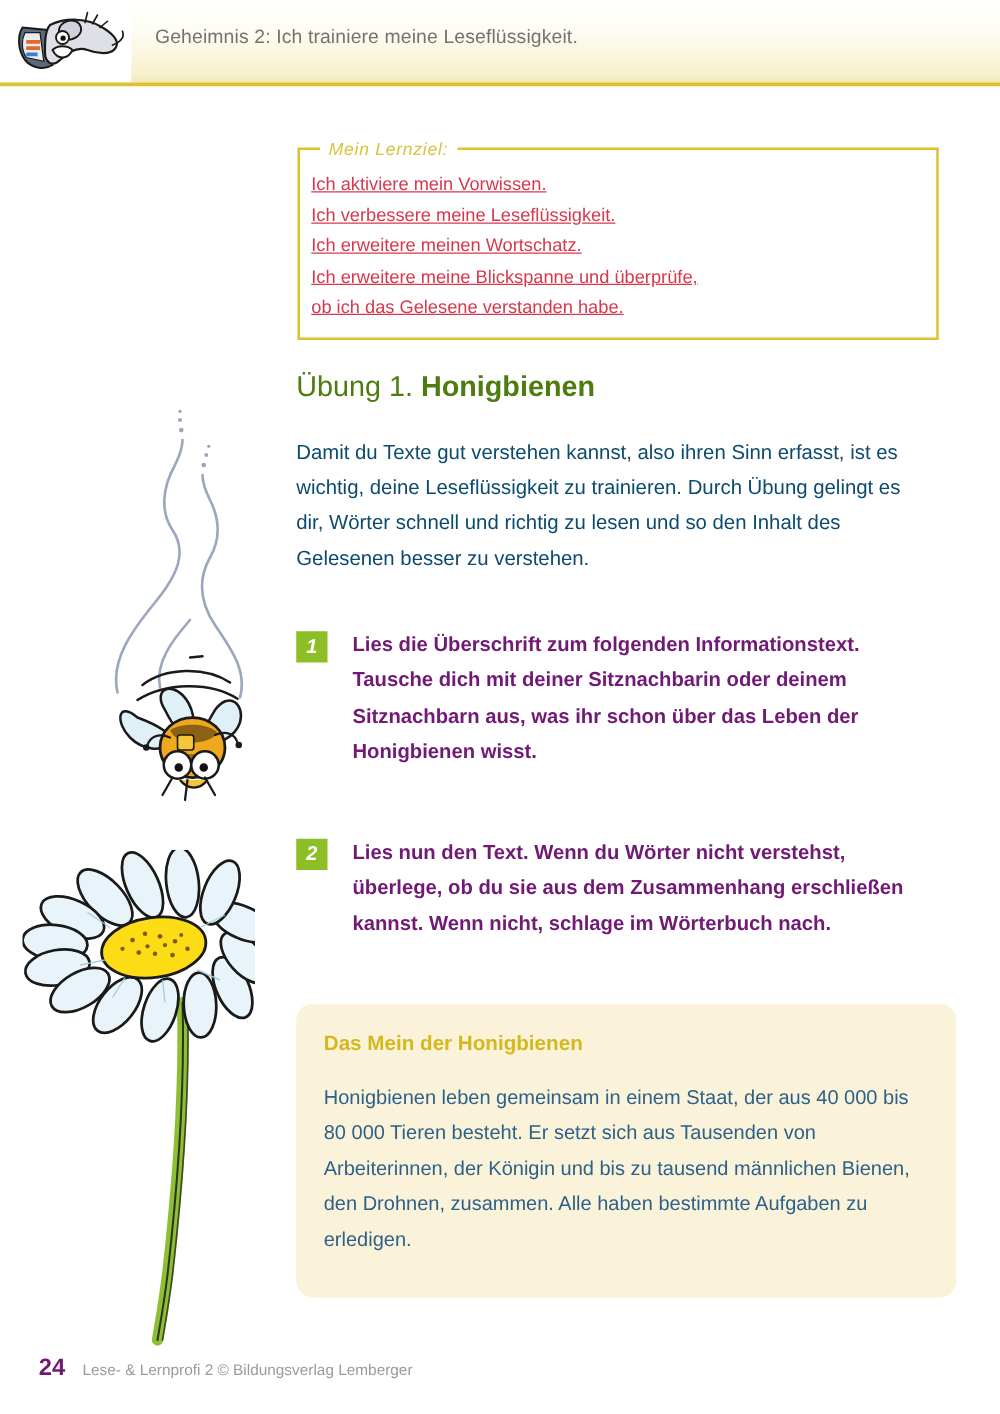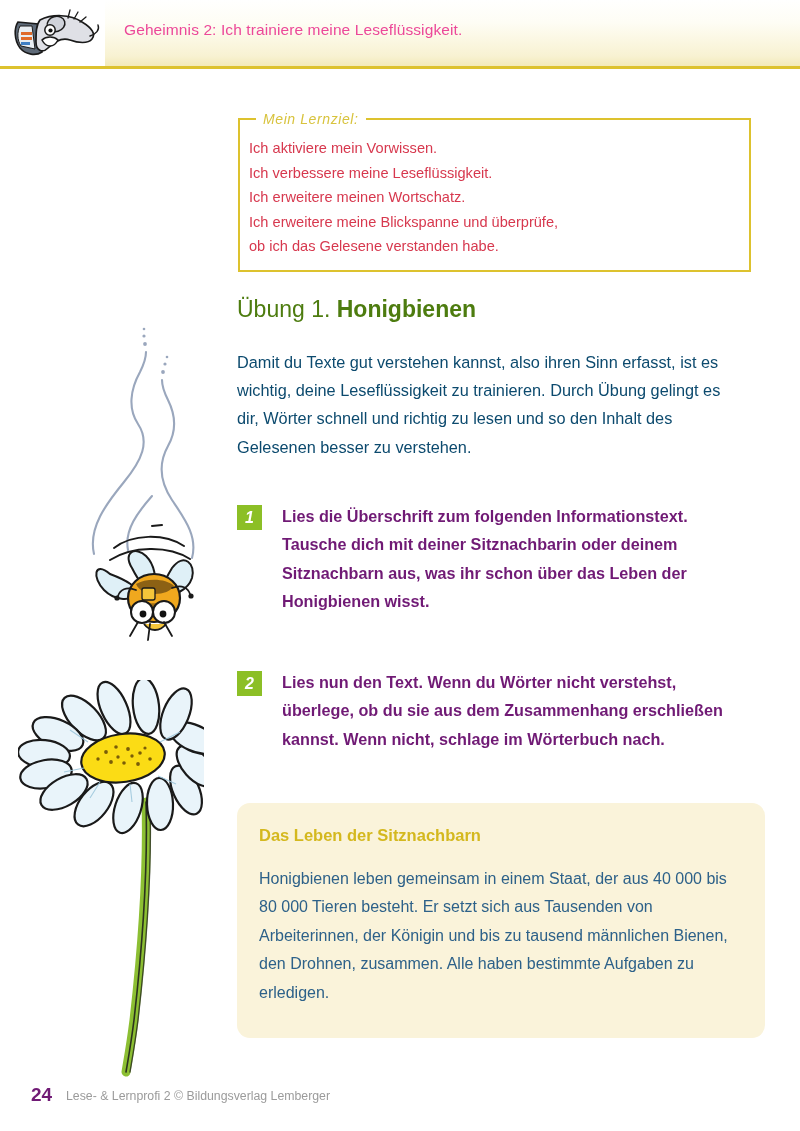--- a/index.html
+++ b/index.html
@@ -38,21 +38,21 @@
     top: 66px;
     width: 800px;
     height: 3px;
     background: #ddc22e;
   }
   .header-title {
     position: absolute;
     left: 124px;
     top: 21px;
     font-size: 15.5px;
-    color: #ec4899;
+    color: #737373;
     letter-spacing: 0.1px;
     white-space: nowrap;
   }
 
   
   .mascot {
     position: absolute;
     left: 8px;
     top: 4px;
     width: 96px;
@@ -84,20 +84,21 @@
     position: absolute;
     left: 249px;
     top: 136px;
     width: 495px;
   }
   .goal-line {
     color: #d7384e;
     font-size: 14.6px;
     line-height: 24.6px;
     white-space: nowrap;
+    text-decoration: underline;
   }
 
   
   .ex-heading {
     position: absolute;
     left: 237px;
     top: 296px;
     font-size: 23px;
     color: #4d7c0f;
     white-space: nowrap;
@@ -264,21 +265,21 @@
   <div class="task-badge">1</div>
   <div class="task-text">Lies die Überschrift zum folgenden Informationstext. Tausche dich mit deiner Sitznachbarin oder deinem Sitznachbarn aus, was ihr schon über das Leben der Honigbienen wisst.</div>
 </div>
 
 <div class="task task-2">
   <div class="task-badge">2</div>
   <div class="task-text">Lies nun den Text. Wenn du Wörter nicht verstehst, überlege, ob du sie aus dem Zusammenhang erschließen kannst. Wenn nicht, schlage im Wörterbuch nach.</div>
 </div>
 
 <div class="info-box">
-  <div class="info-title">Das Leben der Sitznachbarn</div>
+  <div class="info-title">Das Mein der Honigbienen</div>
   <div class="info-body">Honigbienen leben gemeinsam in einem Staat, der aus 40 000 bis 80 000 Tieren besteht. Er setzt sich aus Tausenden von Arbeiterinnen, der Königin und bis zu tausend männlichen Bienen, den Drohnen, zusammen. Alle haben bestimmte Aufgaben zu erledigen.</div>
 </div>
 
 <svg class="bee-art" viewBox="0 0 130 330">
 
   <g fill="none" stroke="#9aa7bd" stroke-width="2.1" stroke-linecap="round">
     <path d="M14 232 C8 206 26 182 44 160 C62 138 70 120 58 102 C48 87 50 68 60 50 C64 42 66 36 66 30"></path>
     <path d="M112 236 C118 214 104 196 92 178 C80 160 78 142 88 124 C96 110 96 94 88 78 C84 70 82 64 82 58"></path>
     <path d="M48 228 C44 208 58 190 72 174"></path>
   </g>

